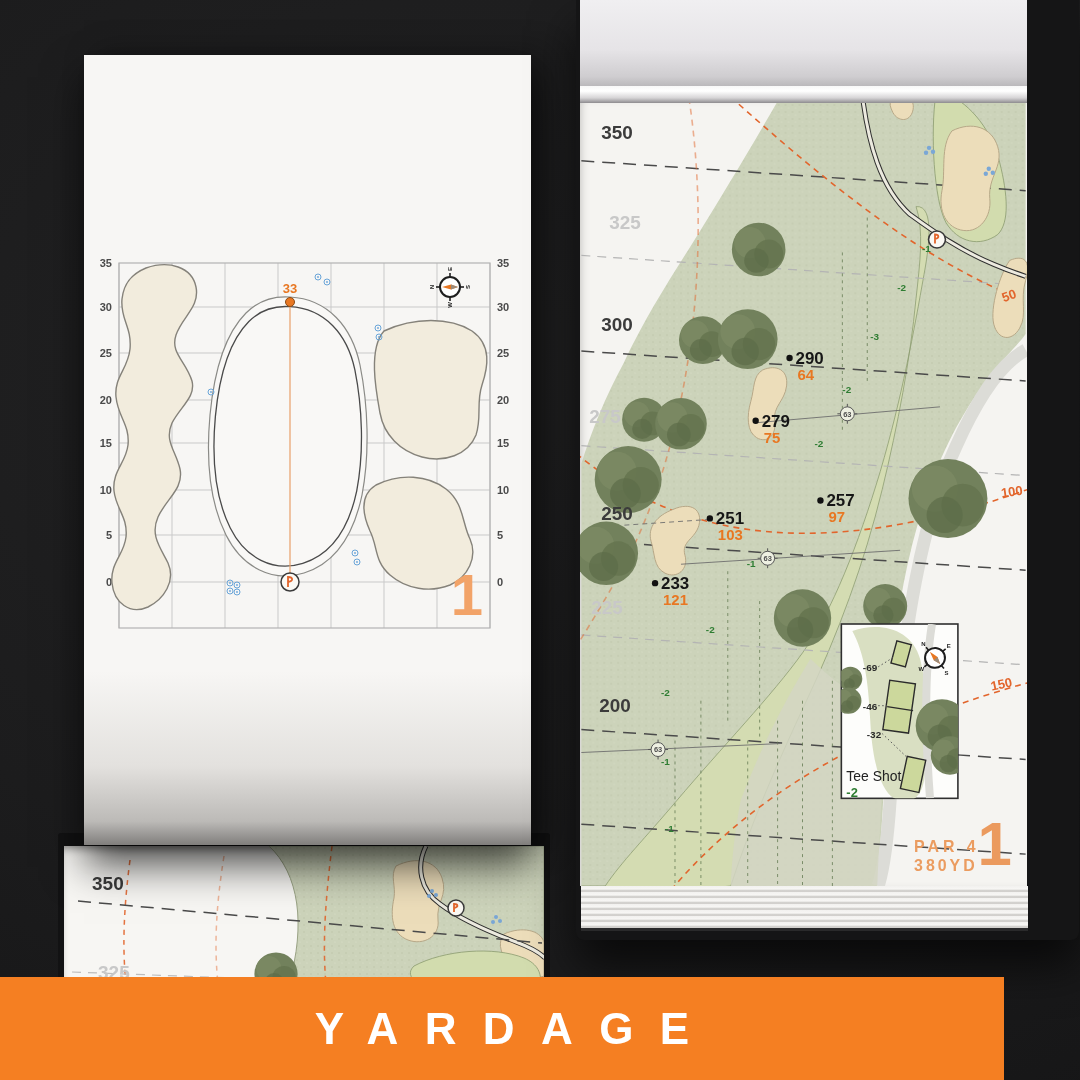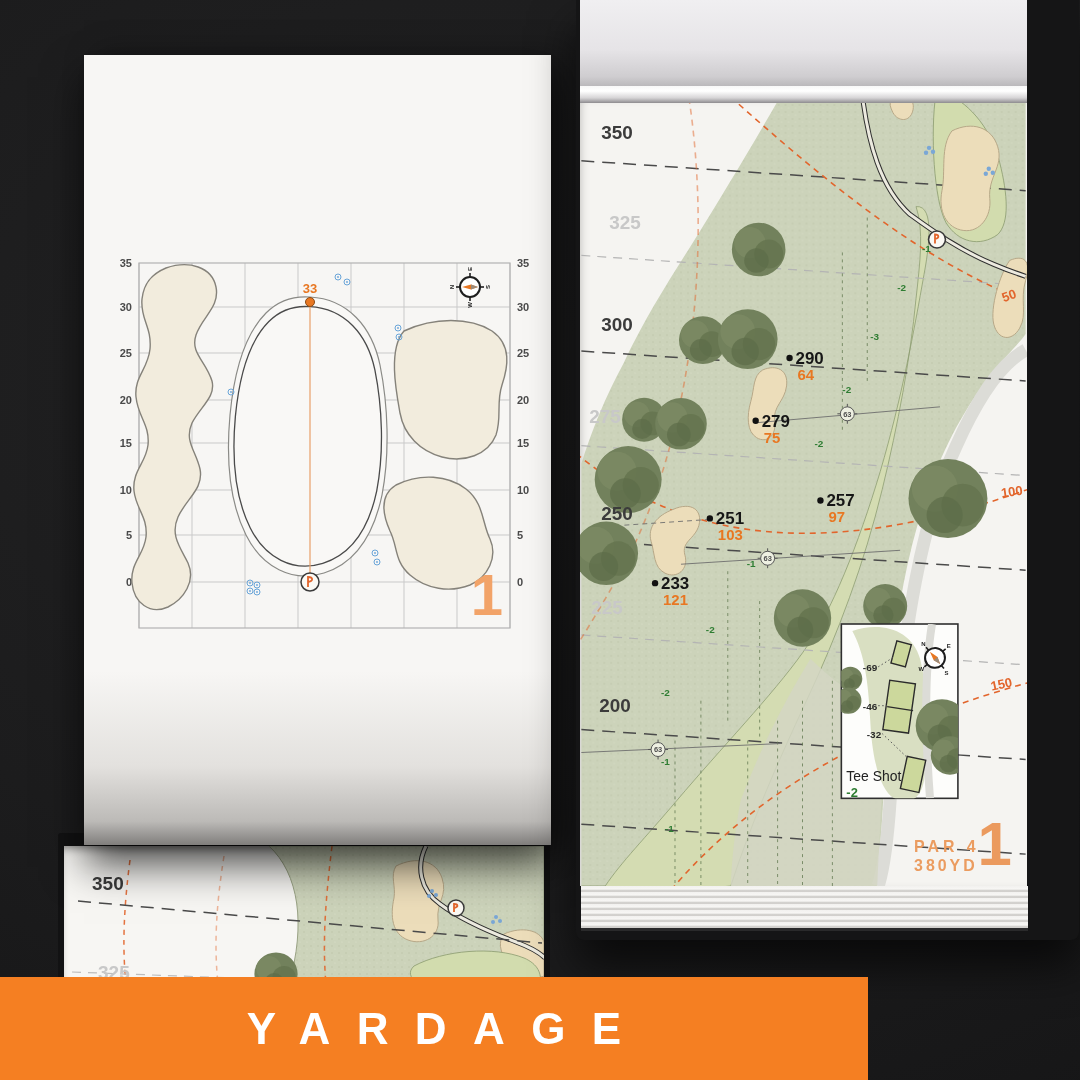--- a/index.html
+++ b/index.html
@@ -6,35 +6,35 @@
   #stage{position:relative;width:1080px;height:1080px;overflow:hidden;
          background:radial-gradient(120% 90% at 45% 35%, #232324 0%, #1c1c1d 55%, #141415 100%);
          font-family:"Liberation Sans", sans-serif;}
   .abs{position:absolute;}
   
   #left-lower-backing{left:58px;top:833px;width:492px;height:160px;background:#121213;border-radius:3px;}
   #left-lower-page{left:64px;top:846px;width:480px;height:138px;background:#f7f6f3;
       box-shadow:inset 0 6px 8px -4px rgba(0,0,0,.45);}
   #left-top-page{left:84px;top:55px;width:447px;height:790px;
       background:linear-gradient(180deg,#f7f6f4 0%,#f7f6f4 78%,#e3e1de 90%,#bcbab7 97%,#807e7c 100%);
-      box-shadow:0 22px 38px rgba(0,0,0,.6), 14px 0 30px rgba(0,0,0,.35);padding-left:20px;}
+      box-shadow:0 22px 38px rgba(0,0,0,.6), 14px 0 30px rgba(0,0,0,.35);}
   
   #right-cover{left:576px;top:0;width:503px;height:940px;background:#151516;border-radius:0 0 8px 8px;
       box-shadow:0 26px 45px rgba(0,0,0,.65);}
   #right-flipped-top{left:580px;top:0;width:447px;height:90px;
       background:linear-gradient(180deg,#f0eff1 0%,#e6e4e7 55%,#cfcdd0 85%,#b2b0b3 100%);}
   #right-roll{left:580px;top:86px;width:447px;height:17px;
       background:linear-gradient(180deg,#f8f8f8 0%,#ffffff 30%,#d6d4d6 70%,#8e8c8f 100%);}
   #right-map-page{left:580px;top:103px;width:447px;height:783px;background:#f5f4f1;
       box-shadow:inset 6px 0 10px -6px rgba(0,0,0,.25);}
   #right-stacked-edges{left:581px;top:886px;width:447px;height:42px;
       background:repeating-linear-gradient(180deg,#f2f1ef 0px,#f7f6f4 3px,#c7c5c2 5px,#dddbd8 6px);
       border-bottom:3px solid #2a2a2b;}
   
-  #banner{left:0;top:977px;width:868px;height:103px;display:flex;align-items:center;justify-content:center;}
+  #banner{left:0;top:977px;width:1004px;height:103px;display:flex;align-items:center;justify-content:center;}
   #banner-label{color:#ffffff;font-size:44px;font-weight:bold;letter-spacing:.6em;padding-left:.6em;}
   svg{display:block;}
   svg text{font-family:"Liberation Sans", sans-serif;}
   .band-bold{font-size:19px;font-weight:bold;fill:#3b3b3b;}
   .band-light{font-size:19px;font-weight:bold;fill:#c8c8c8;}
   .carry{font-size:17px;font-weight:bold;fill:#161616;}
   .remain{font-size:15px;font-weight:bold;fill:#e87722;}
   .elev{font-size:10px;font-weight:bold;fill:#2e7d32;}
   .arcnum{font-size:13px;font-weight:bold;fill:#e2652c;}
   .axis{font-size:11px;font-weight:bold;fill:#4a4a4a;}

